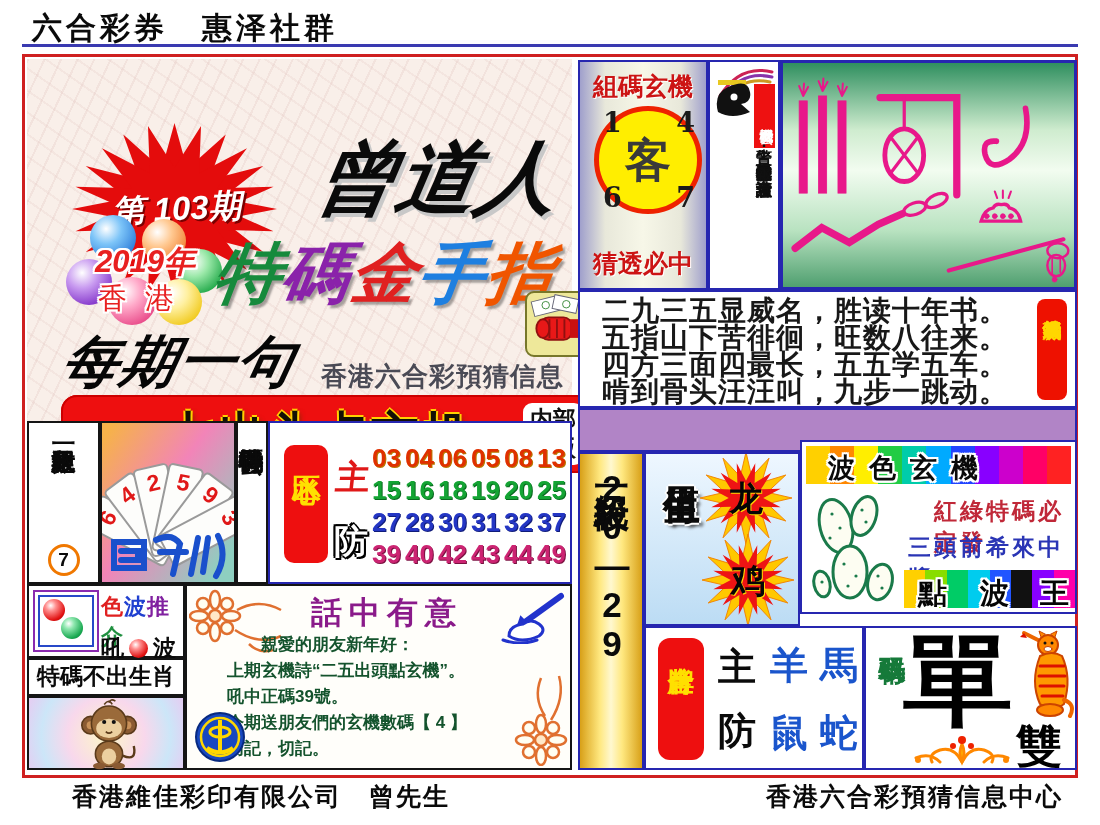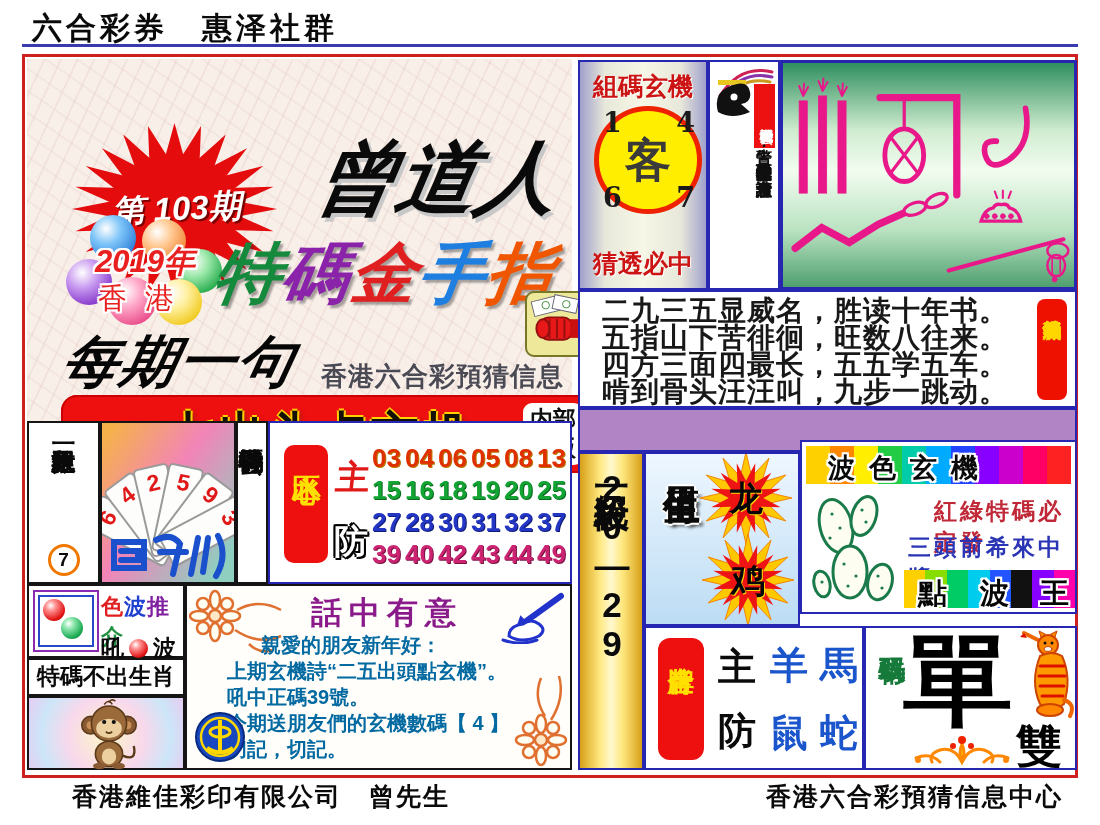--- a/index.html
+++ b/index.html
@@ -90,21 +90,21 @@
     background:radial-gradient(circle at 50% 55%,#fdf6c8,#f8d8ec 45%,#cce6f8 75%,#e6ccf2);}
   #monkey-svg{left:34px;top:0px;width:92px;height:72px;}
 
   
   #p-letter{left:185px;top:584px;width:387px;height:186px;border-color:#151515;background:#fffefa;}
   #letter-title{left:100px;top:6px;width:200px;text-align:center;font-weight:900;font-size:31px;color:#8a1a8a;letter-spacing:7px;}
   #pen-svg{left:308px;top:4px;width:74px;height:54px;}
   #flower1{left:2px;top:2px;width:96px;height:72px;}
   #flower2{left:314px;bottom:2px;width:70px;height:96px;}
   #emblem-svg{left:6px;bottom:4px;width:54px;height:54px;}
-  #letter-body{left:40px;top:46px;width:336px;font-weight:700;font-size:20px;line-height:26px;color:#0369a1;}
+  #letter-body{left:40px;top:46px;width:336px;font-weight:700;font-size:17px;line-height:26px;color:#14532d;}
   #letter-body .ind{text-indent:34px;}
 
   
   #p-zuma{left:578px;top:60px;width:130px;height:230px;
     background:linear-gradient(90deg,#a0a0cc 0%,#e8e8da 20%,#f7f7e8 50%,#e8e8da 80%,#a0a0cc 100%);}
   #zuma-title{left:0;top:8px;width:126px;text-align:center;font-weight:900;font-size:25px;color:#cc1414;text-shadow:1px 1px 0 #fff;}
   #zuma-circle{left:14px;top:44px;width:98px;height:98px;border-radius:50%;background:#ffee00;border:5px solid #ee2200;}
   #zuma-char{left:0;top:0;width:98px;height:98px;text-align:center;line-height:98px;font-weight:900;font-size:46px;color:#3a3a3a;}
   .zn{position:absolute;font-weight:900;font-size:27px;color:#1a1a1a;font-family:"DejaVu Serif",serif;}
   #zn0{left:4px;top:-4px}#zn1{right:2px;top:-4px}#zn2{left:4px;bottom:-4px}#zn3{right:2px;bottom:-4px}

